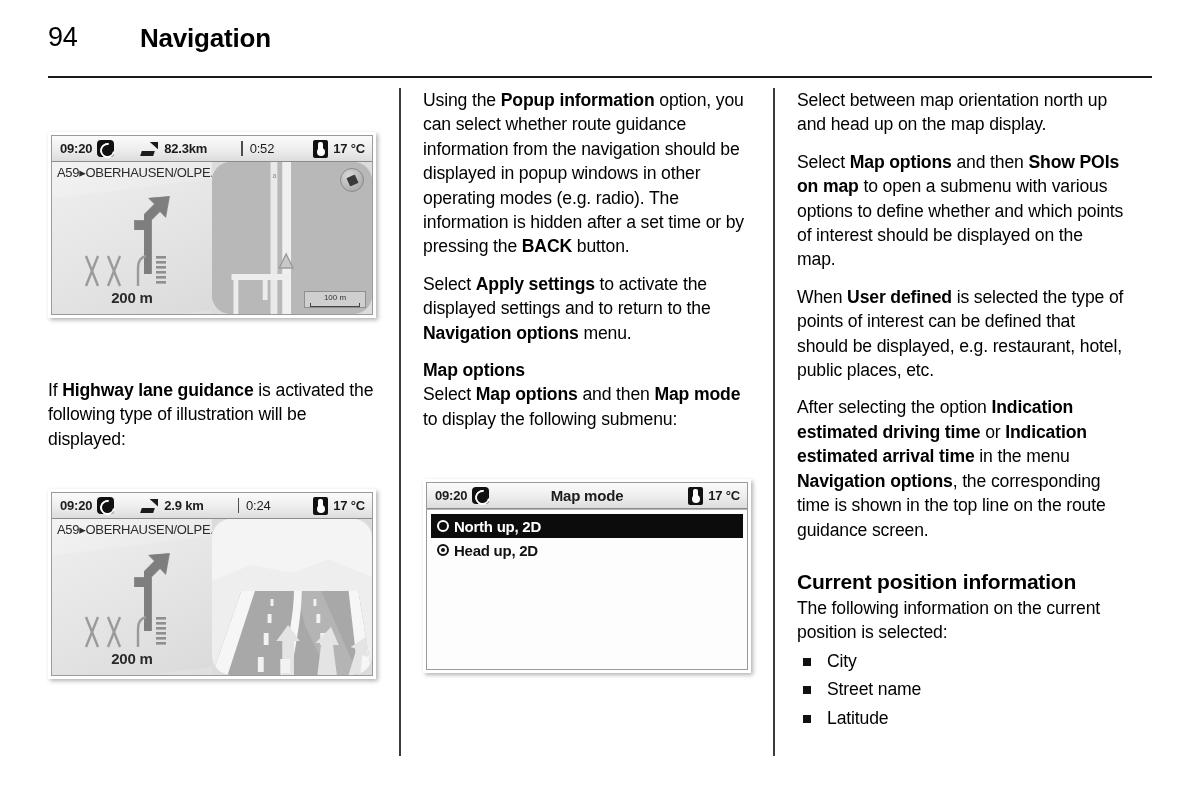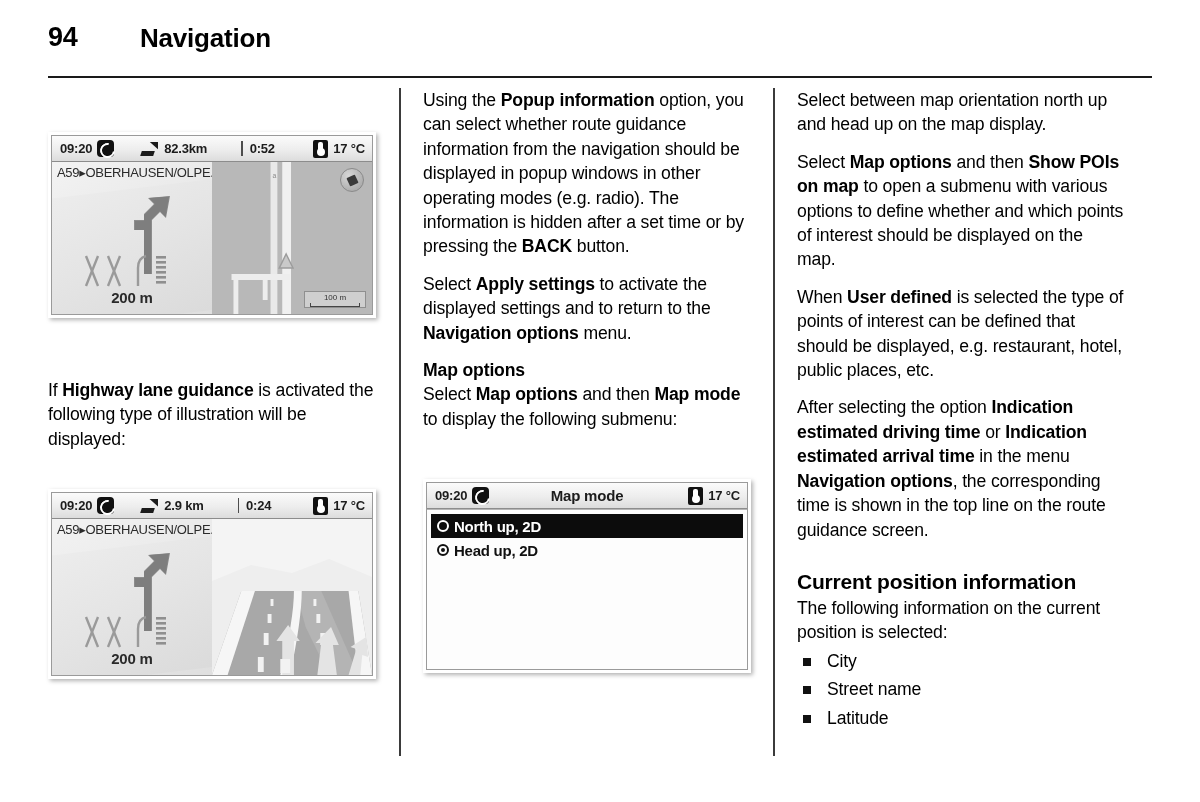--- a/index.html
+++ b/index.html
@@ -18,21 +18,21 @@
   .page-header {
     position: absolute;
     left: 0; top: 0;
     width: 1200px;
     height: 80px;
   }
   .page-number {
     position: absolute;
     left: 48px; top: 22px;
     font-size: 27px;
-    font-weight: bold;
+    font-weight: normal;
     letter-spacing: -0.3px;
   }
   .page-title {
     position: absolute;
     left: 140px; top: 23px;
     font-size: 26px;
     font-weight: bold;
     letter-spacing: -0.2px;
   }
   .header-rule {
@@ -188,21 +188,21 @@
     font-weight: bold;
     letter-spacing: -0.2px;
   }
   .sb-sep {
     margin-left: 34px;
     width: 1.5px; height: 15px;
     background: #4d4d4d;
   }
   .sb-eta {
     margin-left: 7px;
-    font-weight: bold;
+    font-weight: normal;
     letter-spacing: -0.2px;
   }
   .sb-right {
     position: absolute;
     right: 7px;
     display: flex;
     align-items: center;
   }
   .sb-thermo {
     width: 15px; height: 18px;
@@ -283,20 +283,21 @@
     font-size: 15px;
     font-weight: bold;
     color: #2a2a2a;
     letter-spacing: -0.2px;
   }
   .rg-right {
     width: 50%;
     position: relative;
     background: #b9b9b9;
     overflow: hidden;
+    border-radius: 19px;
   }
   .rg-compass {
     position: absolute;
     right: 8px; top: 6px;
     width: 24px; height: 24px;
     border-radius: 50%;
     background: radial-gradient(circle at 35% 30%, #d8d8d8, #9e9e9e);
     border: 1px solid #8a8a8a;
   }
   .rg-compass::after {

